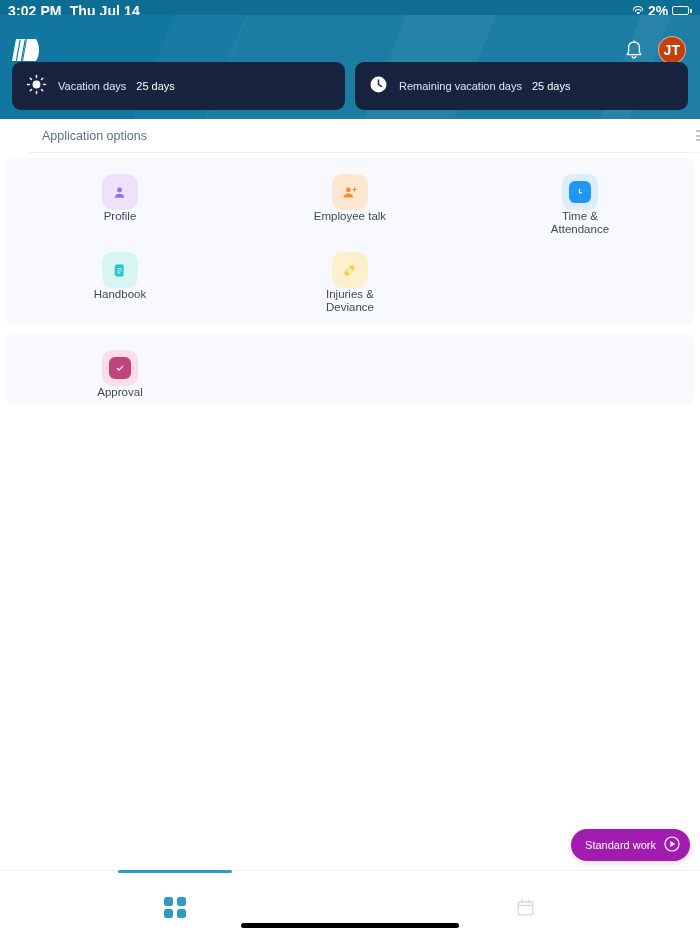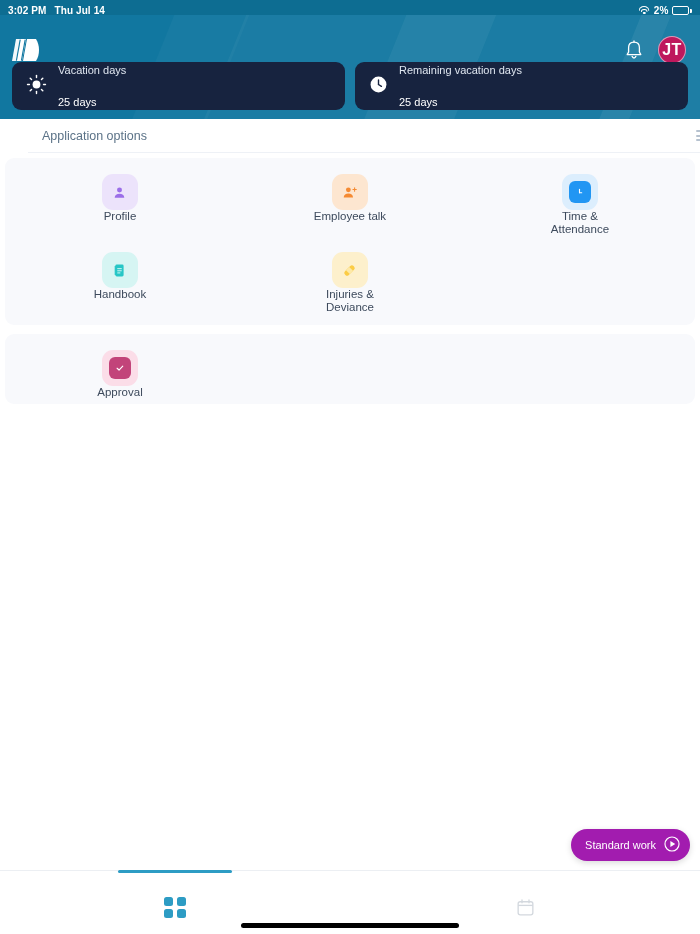--- a/index.html
+++ b/index.html
@@ -10,21 +10,21 @@
     overflow: hidden;
   }
   .screen { position: relative; width: 700px; height: 934px; background: #ffffff; }
 
   
   .statusbar {
     position: absolute; top: 0; left: 0; width: 700px; height: 21px;
     background: #0d6d92;
     display: flex; align-items: center; justify-content: space-between;
     padding: 0 8px;
-    color: #ffffff; font-size: 10px; font-weight: bold;
+    color: #ffffff; font-size: 14px; font-weight: bold;
     letter-spacing: .1px;
   }
   .sb-left { display: flex; align-items: center; gap: 8px; }
   .sb-right { display: flex; align-items: center; gap: 4px; }
   .wifi-icon { display: inline-block; width: 11px; height: 9px; position: relative; }
   .wifi-icon i {
     position: absolute; left: 50%; transform: translateX(-50%);
     border: 1.2px solid #fff; border-bottom: none;
     border-radius: 50% 50% 0 0 / 100% 100% 0 0;
   }
@@ -47,34 +47,34 @@
   .s3 { left: 472px;  width: 145px; background: rgba(255,255,255,.045); }
   .s4 { left: 617px;  width: 30px;  background: rgba(255,255,255,.10); }
   .s5 { left: 647px;  width: 200px; background: rgba(255,255,255,.055); }
   .s6 { left: 150px;  width: 75px;  background: rgba(255,255,255,.03); }
 
   .logo { position: absolute; left: 10px; top: 20px; width: 34px; height: 30px; }
   .hdr-right { position: absolute; right: 14px; top: 21px; display: flex; align-items: center; gap: 14px; }
   .bell { width: 20px; height: 22px; cursor: pointer; }
   .avatar {
     width: 28px; height: 28px; border-radius: 50%;
-    background: #be185d; color: #ffffff;
+    background: #c2410c; color: #ffffff;
     display: flex; align-items: center; justify-content: center;
-    font-size: 16px; font-weight: bold; letter-spacing: .3px;
+    font-size: 14px; font-weight: bold; letter-spacing: .3px;
     border: 1.5px solid rgba(255,255,255,.55);
     cursor: pointer;
   }
 
   
   .cards { position: absolute; top: 62px; left: 12px; width: 676px; display: flex; gap: 10px; }
   .vcard {
     flex: 1; height: 48px; background: #17233f; border-radius: 9px;
     display: flex; align-items: center; padding: 0 14px; gap: 11px;
   }
-  .vcard-txt { display: flex; flex-direction: column; gap: 20px; }
+  .vcard-txt { display: flex; gap: 10px; }
   .vcard-title { color: #dfe6f0; font-size: 11px; }
   .vcard-val { color: #ffffff; font-size: 11px; font-weight: normal; }
 
   
   .appbar {
     position: absolute; top: 119px; left: 0; width: 700px; height: 34px;
     background: #ffffff; border-radius: 10px 10px 0 0;
     display: flex; align-items: center; justify-content: space-between;
     padding: 0 14px;
     border-bottom: 1px solid #eef1f6;

